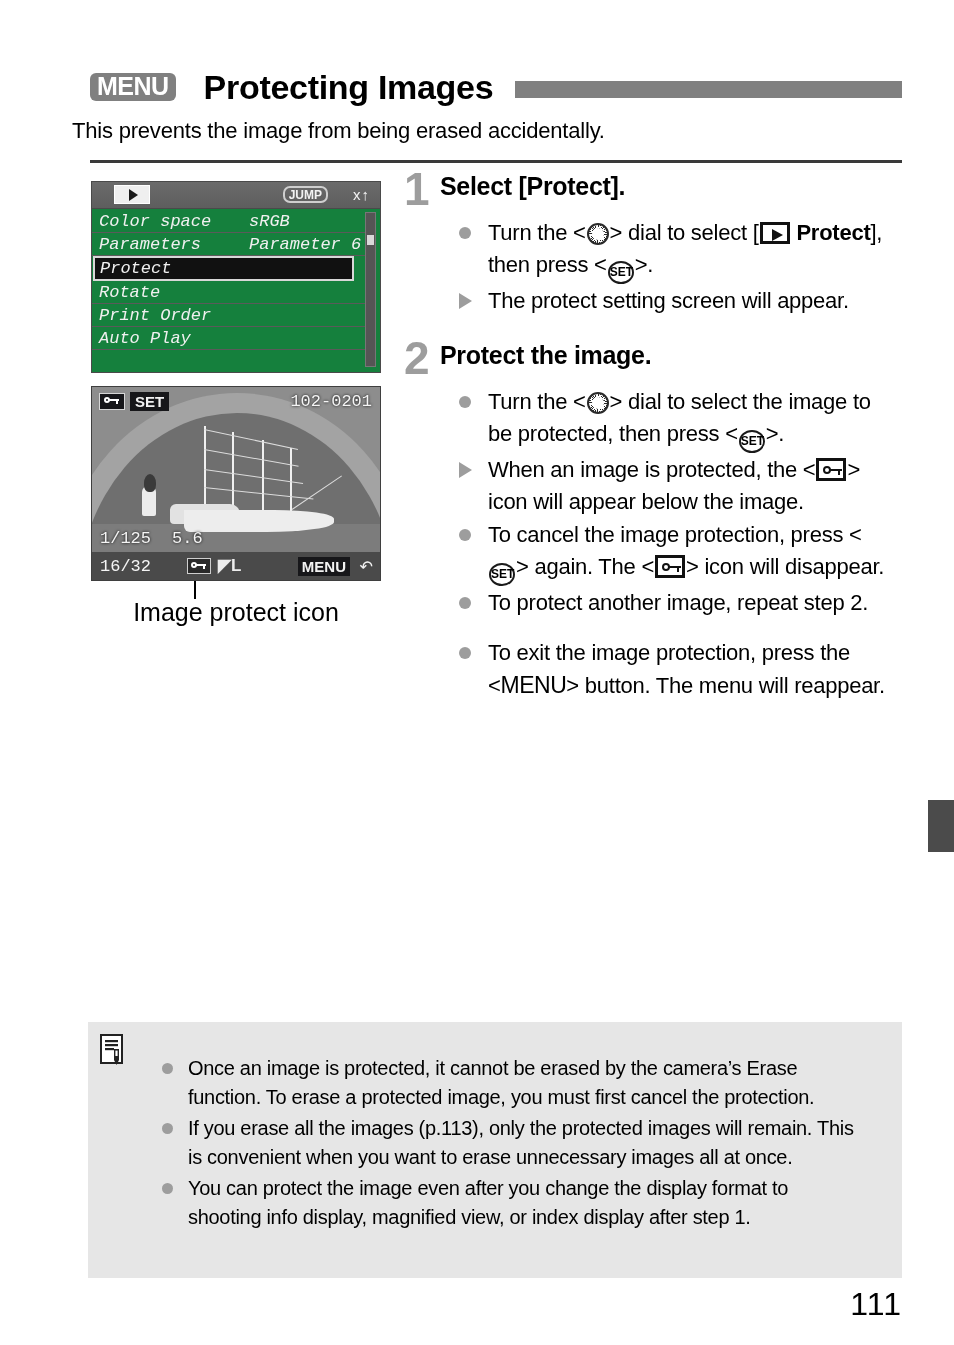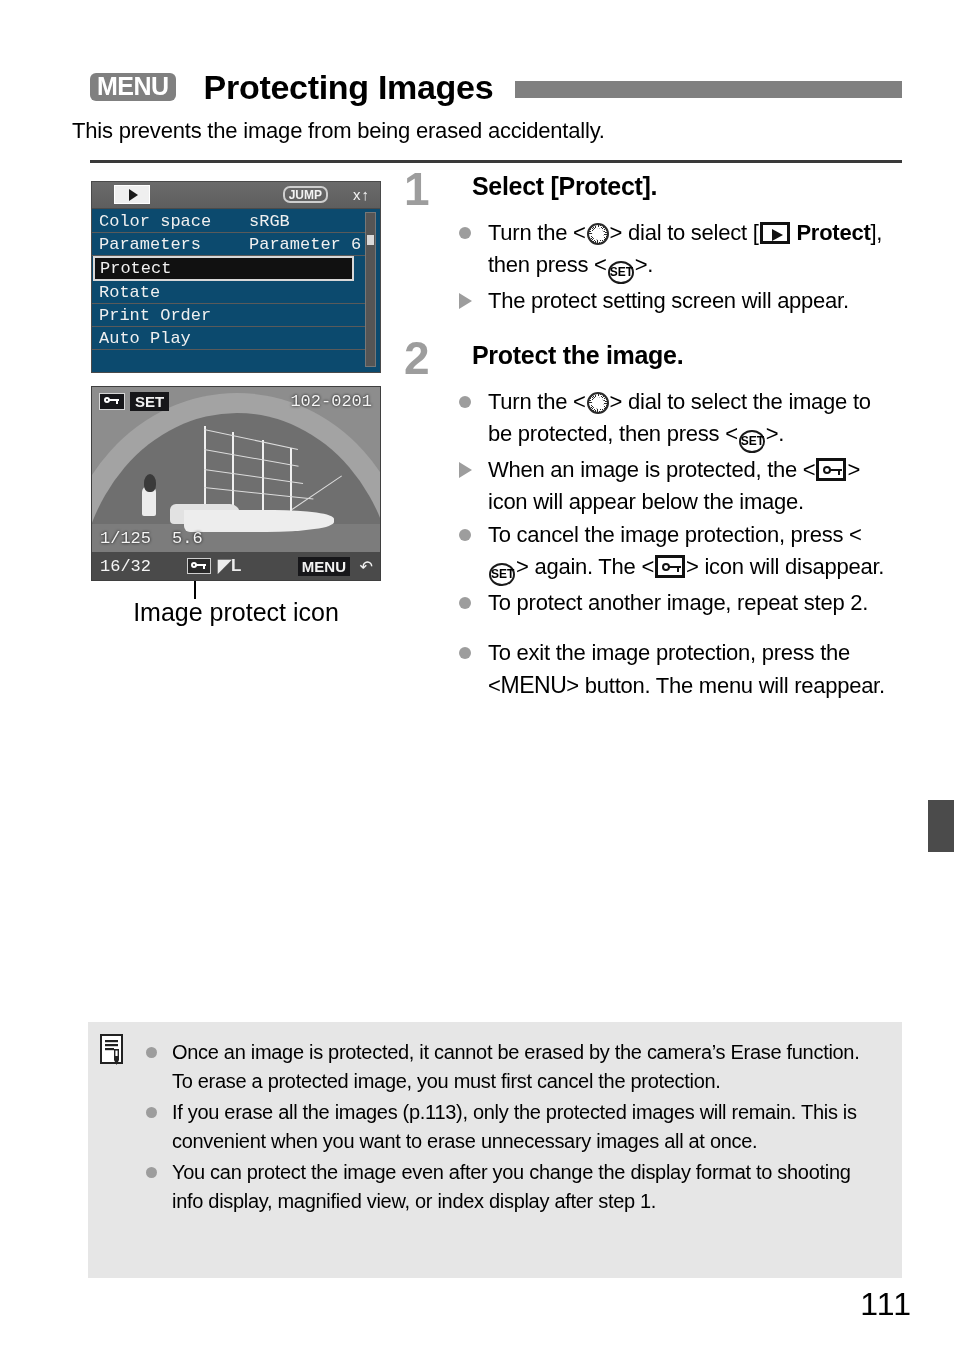--- a/index.html
+++ b/index.html
@@ -74,21 +74,21 @@
     background: #3a3a3a;
   }
 
   
   .fig-menu {
     position: absolute;
     left: 91px;
     top: 181px;
     width: 290px;
     height: 192px;
-    background: #0c4a6e;
+    background: #15803d;
     border: 1px solid #4a4a4a;
     box-sizing: border-box;
     font-family: "Liberation Mono", monospace;
     overflow: hidden;
   }
   .lcd-topbar {
     position: relative;
     height: 26px;
     background: linear-gradient(#6b6b6b, #5e5e5e);
     border-bottom: 1px solid #4a4a4a;
@@ -134,20 +134,21 @@
     top: 3px;
     color: #f2f2f2;
     font-size: 15px;
     line-height: 19px;
     letter-spacing: 1px;
     font-family: "Liberation Sans", sans-serif;
   }
   .lcd-list {
     position: relative;
     padding: 1px 4px 0 0;
+    font-style: italic;
   }
   .lcd-row {
     display: flex;
     height: 23px;
     align-items: center;
     color: #f0f0f0;
     font-size: 17px;
     border-bottom: 1px solid #5a5a5a;
     padding-left: 7px;
     box-sizing: border-box;
@@ -356,21 +357,20 @@
     color: #9d9d9d;
     line-height: 1;
     font-family: "Liberation Sans", sans-serif;
   }
   .step-body { margin-left: 36px; }
   .step-head {
     font-size: 25px;
     font-weight: bold;
     letter-spacing: -0.3px;
     margin-bottom: 3px;
-    margin-left: 32px;
   }
   .blist { margin: 16px; padding: 0; list-style: none; }
   .blist li {
     position: relative;
     padding-left: 32px;
     font-size: 22px;
     line-height: 32px;
     letter-spacing: -0.25px;
     margin-bottom: 1px;
   }
@@ -524,21 +524,21 @@
     left: 12px;
     top: 12px;
     width: 28px;
     height: 34px;
   }
   .note-list {
     position: absolute;
     left: 56px;
     top: 16px;
     right: 22px;
-    margin: 0;
+    margin: 16px;
     padding: 0;
     list-style: none;
   }
   .note-list li {
     position: relative;
     padding-left: 28px;
     font-size: 20px;
     line-height: 29px;
     letter-spacing: -0.3px;
     margin-bottom: 2px;
@@ -554,21 +554,21 @@
     display: inline-block;
     width: 11px; height: 11px;
     border-radius: 50%;
     background: #9d9d9d;
     vertical-align: middle;
     margin-top: -3px;
   }
 
   .page-no {
     position: absolute;
-    right: 42px;
+    right: 52px;
     top: 1286px;
     font-size: 32px;
     font-weight: normal;
     letter-spacing: 1px;
     text-align: center;
   }
 </style>
 </head>
 <body>
 

